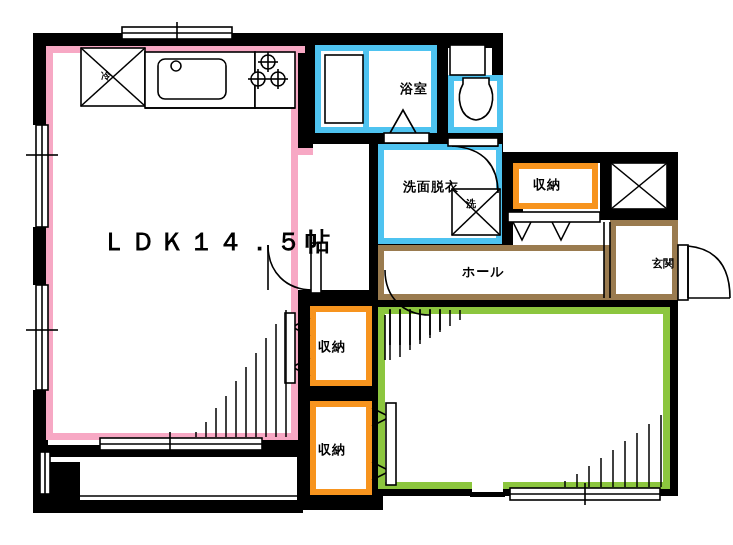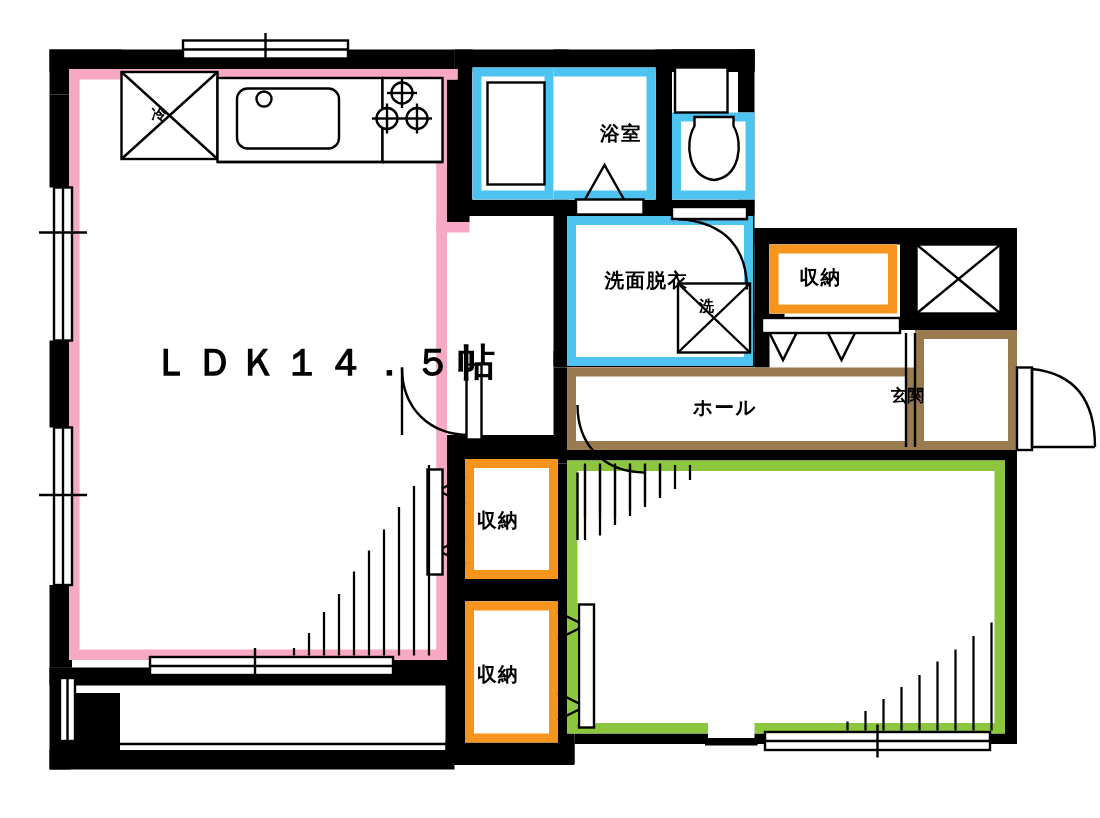--- a/index.html
+++ b/index.html
@@ -238,19 +238,19 @@
       <line x1="430" y1="309" x2="430" y2="335"></line>
       <line x1="440" y1="309" x2="440" y2="330"></line>
     </g>
   </svg>
 
   <div class="room-label lbl-lg" style="left:80px;  top:225px;margin-left:22px;">ＬＤＫ１４．５帖</div>
   <div class="room-label lbl-sm" style="left:400px; top:80px;">浴室</div>
   <div class="room-label lbl-sm" style="left:403px; top:178px;">洗面脱衣</div>
   <div class="room-label lbl-xxs" style="left:466px; top:197px;">洗</div>
   <div class="room-label lbl-sm" style="left:462px; top:263px;">ホール</div>
-  <div class="room-label lbl-xs" style="left:594px; top:256px;">玄関</div>
+  <div class="room-label lbl-xs" style="left:652px; top:256px;">玄関</div>
   <div class="room-label lbl-sm" style="left:533px; top:176px;">収納</div>
   <div class="room-label lbl-sm" style="left:318px; top:338px;">収納</div>
   <div class="room-label lbl-sm" style="left:318px; top:441px;">収納</div>
   <div class="room-label lbl-xxs" style="left:101px; top:69px;">冷</div>
 
 </div>
 
 </body></html>

